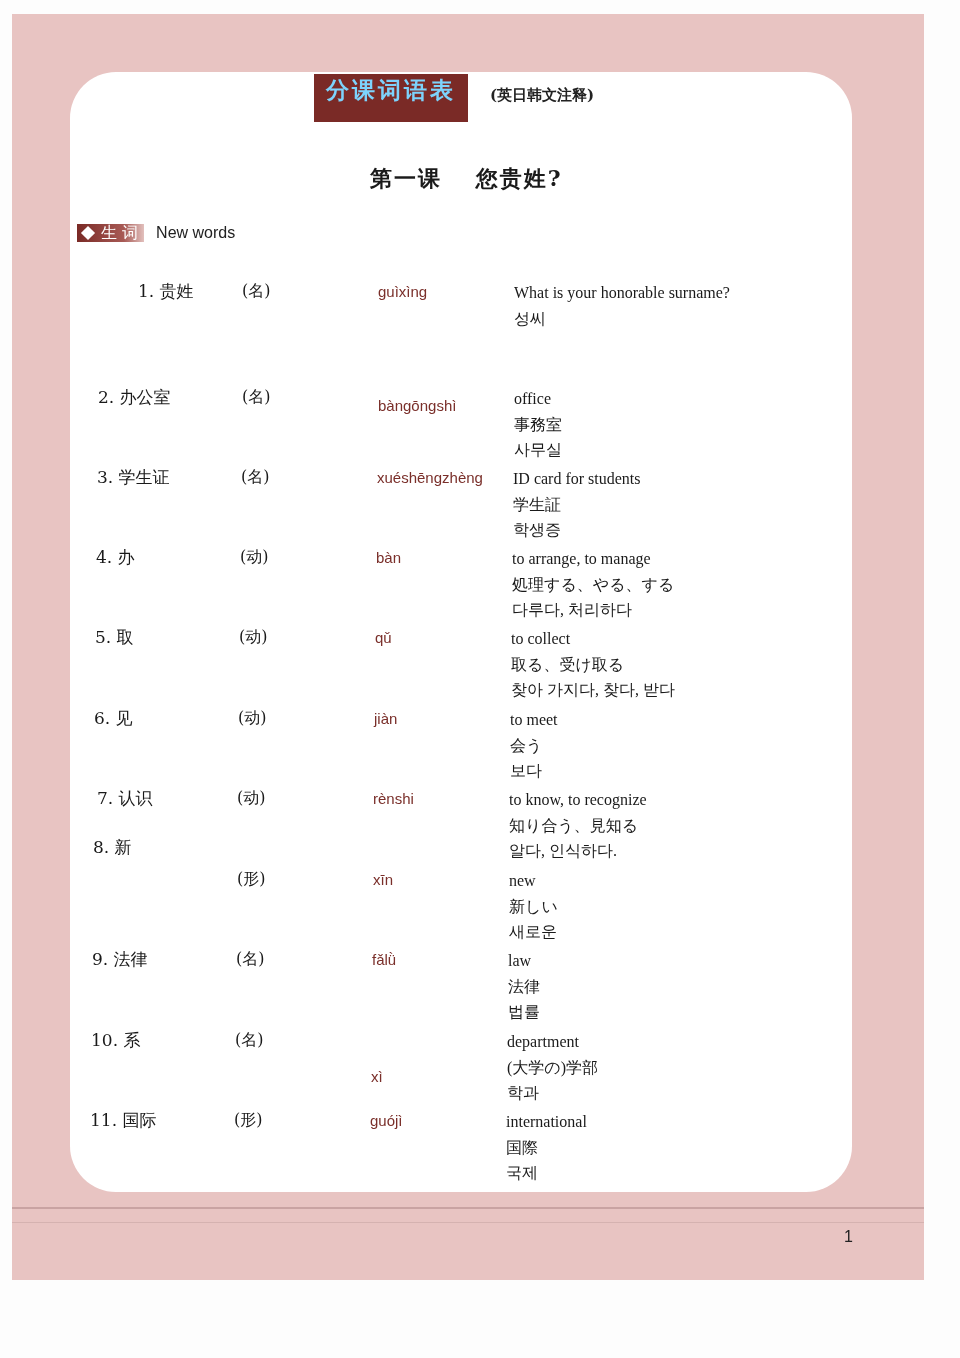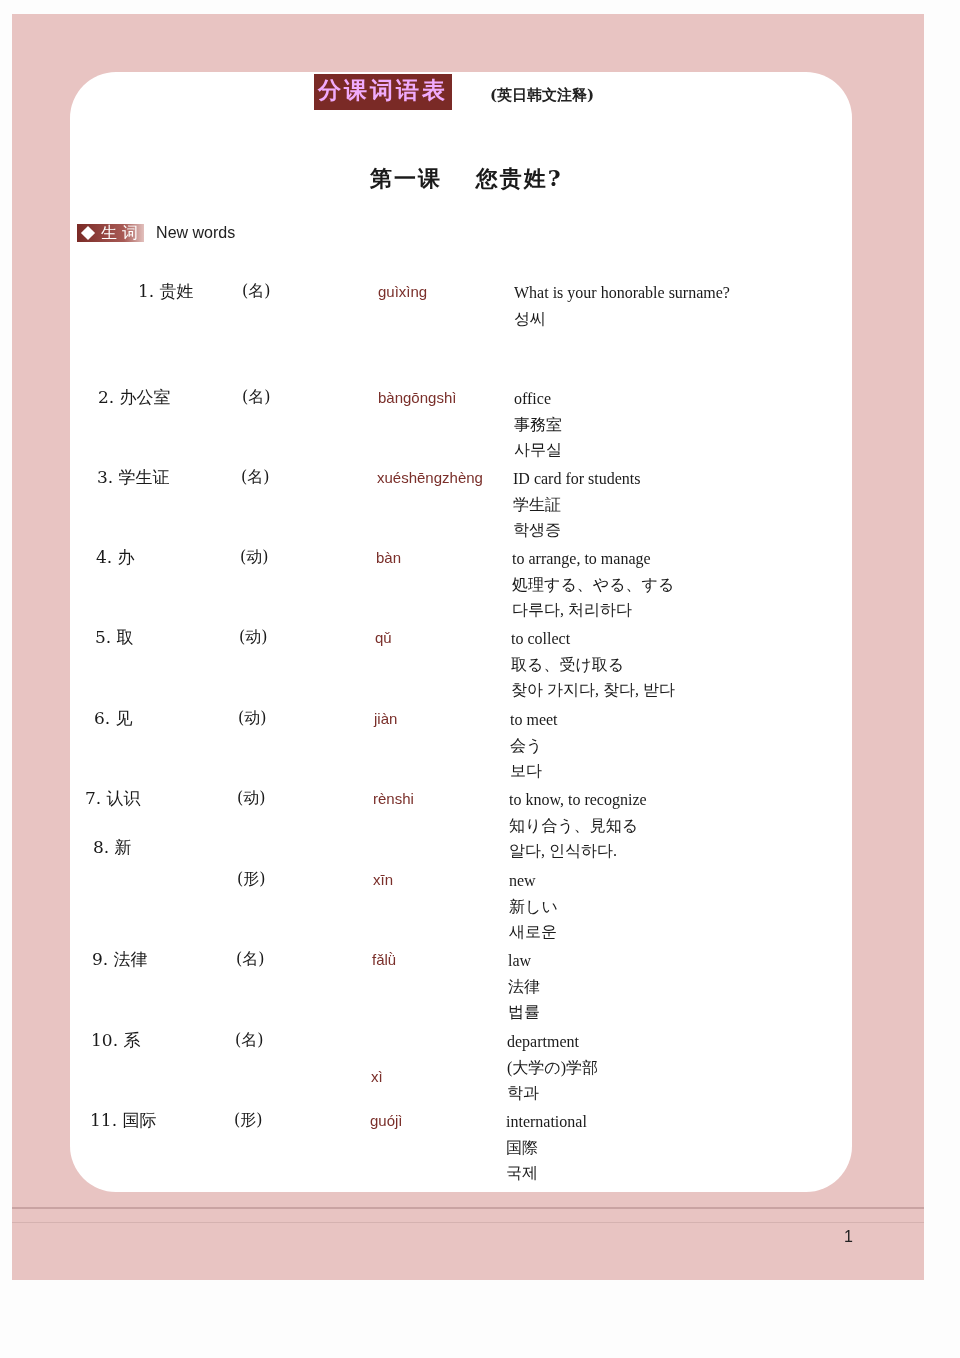--- a/index.html
+++ b/index.html
@@ -6,22 +6,22 @@
   body { width:960px; height:1358px; background:#fdfdfd; position:relative; overflow:hidden;
          font-family:"DejaVu Serif", serif; color:#1a1a1a; }
   .frame { position:absolute; left:12px; top:14px; width:912px; height:1266px;
            background:#e8c4c2; }
   .panel { position:absolute; left:70px; top:72px; width:782px; height:1120px;
            background:#ffffff; border-radius:46px; }
   .footer-line1 { position:absolute; left:12px; top:1207px; width:912px; height:2px; background:#c9a3a2; }
   .footer-line2 { position:absolute; left:12px; top:1222px; width:912px; height:1px; background:#d5b2b0; }
   .page-num { position:absolute; left:844px; top:1228px; font-family:"Liberation Sans", sans-serif;
               font-size:16px; color:#222; }
-  .banner { position:absolute; left:314px; top:74px; height:36px; padding:0 4px;
-            background:#7a2a26; color:#f0abfc; font-size:23px; font-weight:bold; letter-spacing:3px;
+  .banner { position:absolute; left:314px; top:74px; height:48px; padding:0 12px;
+            background:#7a2a26; color:#7dd3fc; font-size:23px; font-weight:bold; letter-spacing:3px;
             line-height:32px; font-family:"DejaVu Sans", sans-serif; }
   .banner-sub { position:absolute; left:490px; top:86px; font-size:15px; font-weight:bold; color:#222; }
   .lesson-title { position:absolute; left:370px; top:164px; font-size:22px; font-weight:bold; letter-spacing:2px; }
   .section { position:absolute; left:77px; top:224px; display:flex; align-items:center; }
   .section-tag { background:linear-gradient(90deg,#7a2a26 0%,#a85a55 70%,#e2c0bd 100%);
                  color:#fff; height:18px; line-height:18px; padding:0 6px 0 2px; font-size:16px;
                  font-family:"DejaVu Sans", sans-serif; display:flex; align-items:center; gap:4px; }
   .diamond { width:10px; height:10px; background:#fff; transform:rotate(45deg); margin:0 4px; }
   .section-en { margin-left:12px; font-family:"Liberation Sans", sans-serif; font-size:16px; color:#222; }
   .entry { position:absolute; }
@@ -58,21 +58,21 @@
       <div class="e-pos" style="left: 242px; top: 281px;">(名)</div>
       <div class="e-pin" style="left: 378px; top: 283px;">guìxìng</div>
       <div class="e-def" style="left: 514px; top: 280px;">
         <div>What is your honorable surname?</div>
         <div>성씨</div>
       </div>
     </div>
     <div class="entry">
       <div class="e-word" style="left: 98px; top: 386px;">2. 办公室</div>
       <div class="e-pos" style="left: 242px; top: 387px;">(名)</div>
-      <div class="e-pin" style="left: 378px; top: 389px; text-align: center;">bàngōngshì</div>
+      <div class="e-pin" style="left: 378px; top: 397px; text-align: center;">bàngōngshì</div>
       <div class="e-def" style="left: 514px; top: 386px;">
         <div>office</div>
         <div>事務室</div>
         <div>사무실</div>
       </div>
     </div>
     <div class="entry">
       <div class="e-word" style="left: 97px; top: 466px;">3. 学生证</div>
       <div class="e-pos" style="left: 241px; top: 467px;">(名)</div>
       <div class="e-pin" style="left: 377px; top: 469px;">xuéshēngzhèng</div>
@@ -106,21 +106,21 @@
       <div class="e-word" style="left: 94px; top: 707px;">6. 见</div>
       <div class="e-pos" style="left: 238px; top: 708px;">(动)</div>
       <div class="e-pin" style="left: 374px; top: 710px;">jiàn</div>
       <div class="e-def" style="left: 510px; top: 707px;">
         <div>to meet</div>
         <div>会う</div>
         <div>보다</div>
       </div>
     </div>
     <div class="entry">
-      <div class="e-word" style="left: 85px; top: 787px;">7. 认识</div>
+      <div class="e-word" style="left: 97px; top: 787px;">7. 认识</div>
       <div class="e-pos" style="left: 237px; top: 788px;">(动)</div>
       <div class="e-pin" style="left: 373px; top: 790px;">rènshi</div>
       <div class="e-def" style="left: 509px; top: 787px;">
         <div>to know, to recognize</div>
         <div>知り合う、見知る</div>
         <div>알다, 인식하다.</div>
       </div>
     </div>
     <div class="entry">
       <div class="e-word" style="left: 93px; top: 836px;">8. 新</div>

